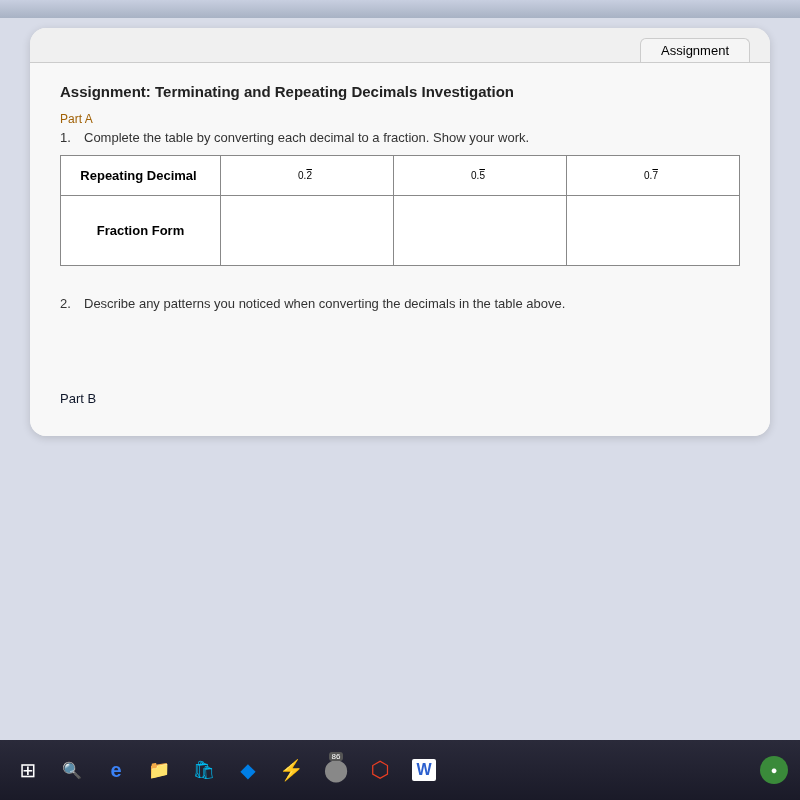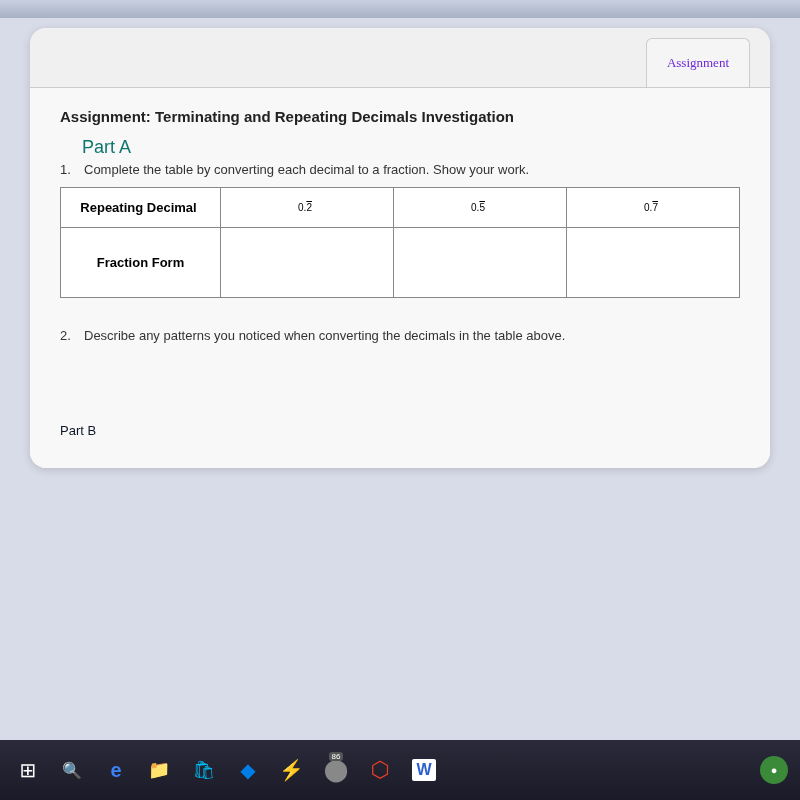--- a/index.html
+++ b/index.html
@@ -47,44 +47,42 @@
       display: flex;
       justify-content: flex-end;
       border-bottom: 1px solid #ccc;
     }
 
     .assignment-tab {
       background: #f5f5f5;
       border: 1px solid #ccc;
       border-bottom: none;
       border-radius: 6px 6px 0 0;
-      padding: 16px 20px;
-      font-size: 13px;
-      color: #6d28d9;
-      font-family: Liberation Serif, serif;
+      padding: 4px 20px;
+      font-size: 13px;
+      color: #000000;
     }
 
     
     .document-body {
       background: #f8f8f8;
       padding: 20px 30px 30px 30px;
     }
 
     .doc-title {
       font-size: 15px;
       font-weight: bold;
       color: #222;
       margin-bottom: 12px;
     }
 
     .part-label {
-      font-size: 18px;
-      color: #0f766e;
+      font-size: 12px;
+      color: #a16207;
       margin-bottom: 4px;
-      margin-left: 22px;
     }
 
     
     .fraction-table {
       width: 100%;
       border-collapse: collapse;
       margin-bottom: 20px;
     }
 
     .fraction-table th,

